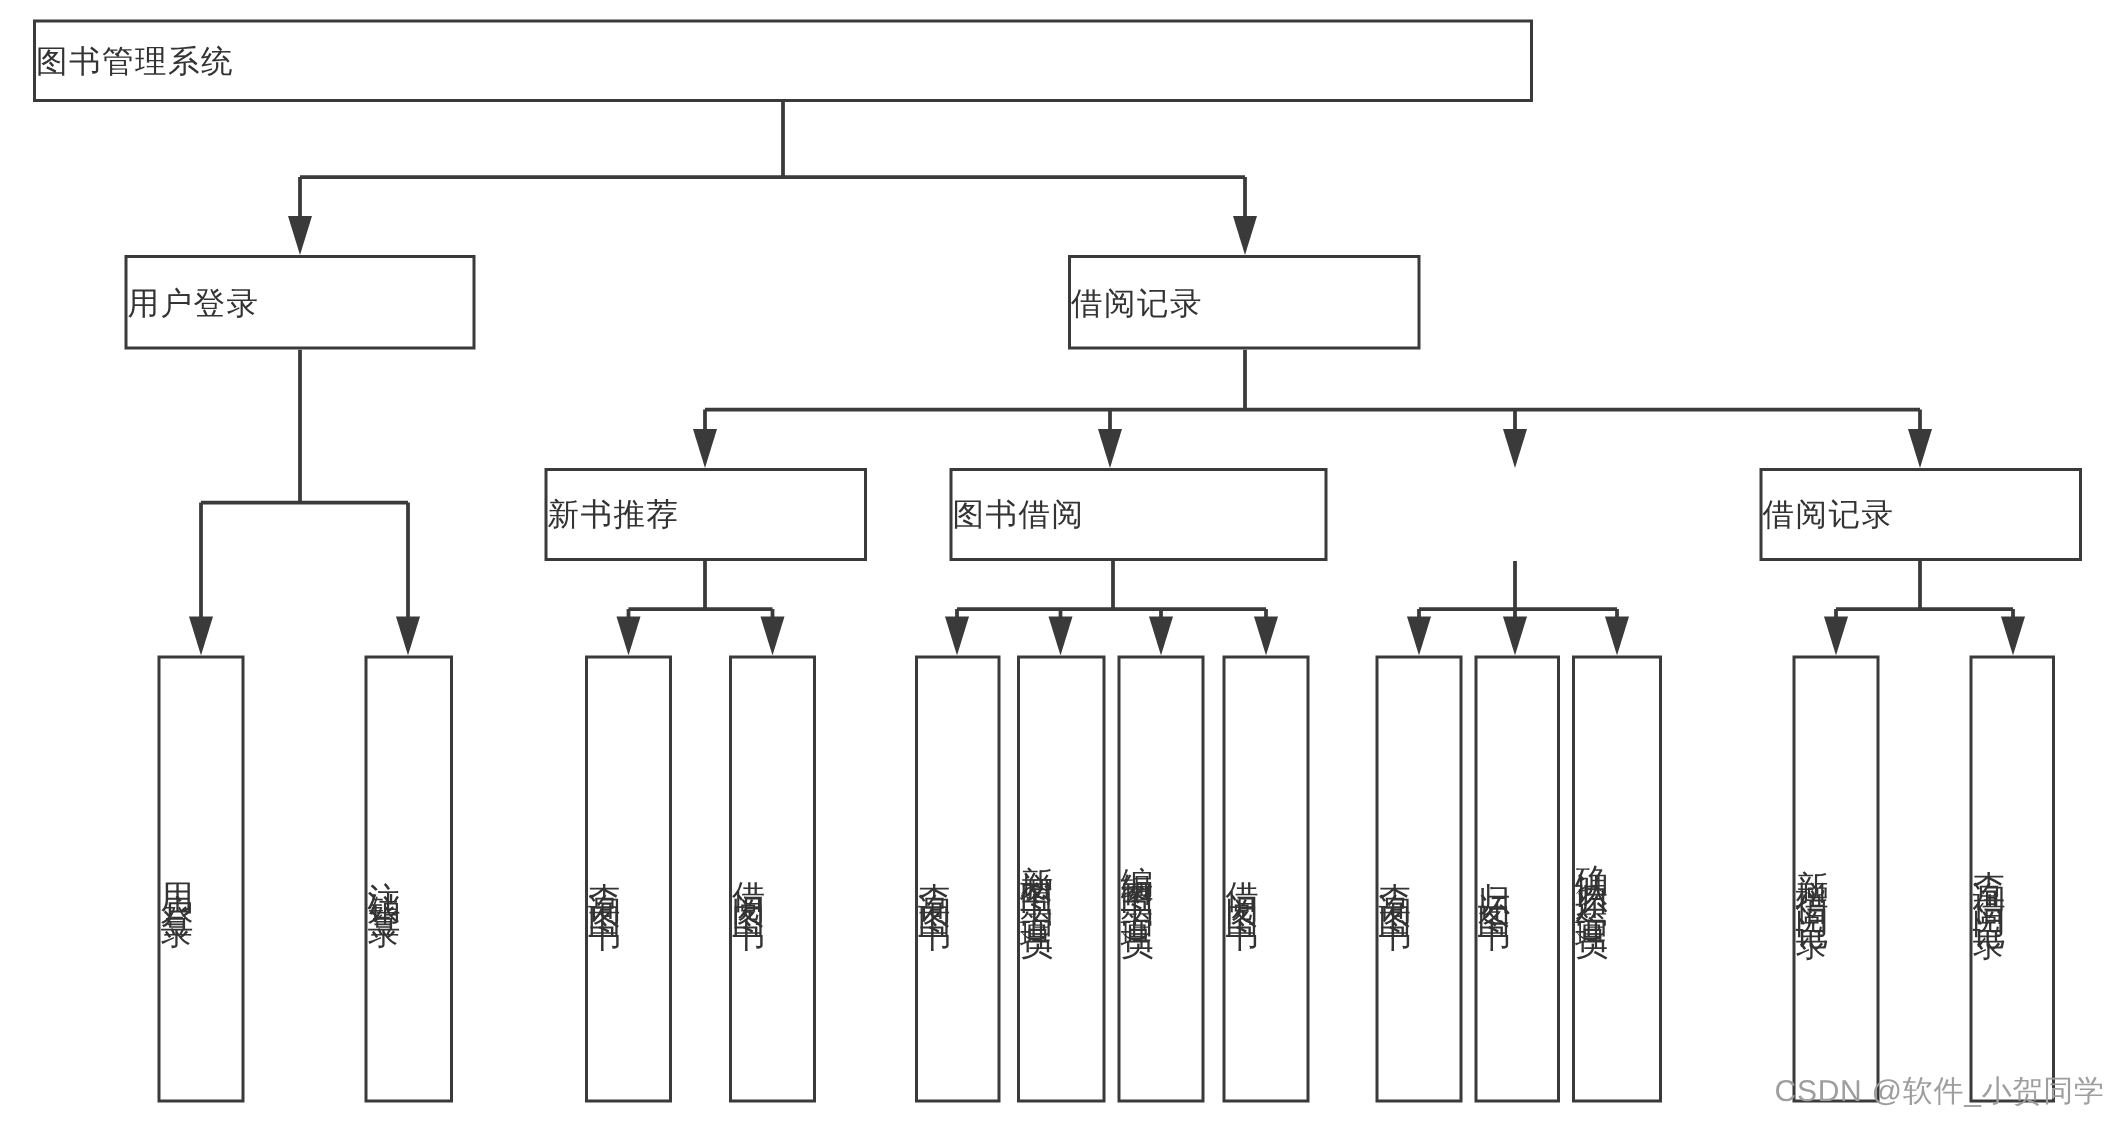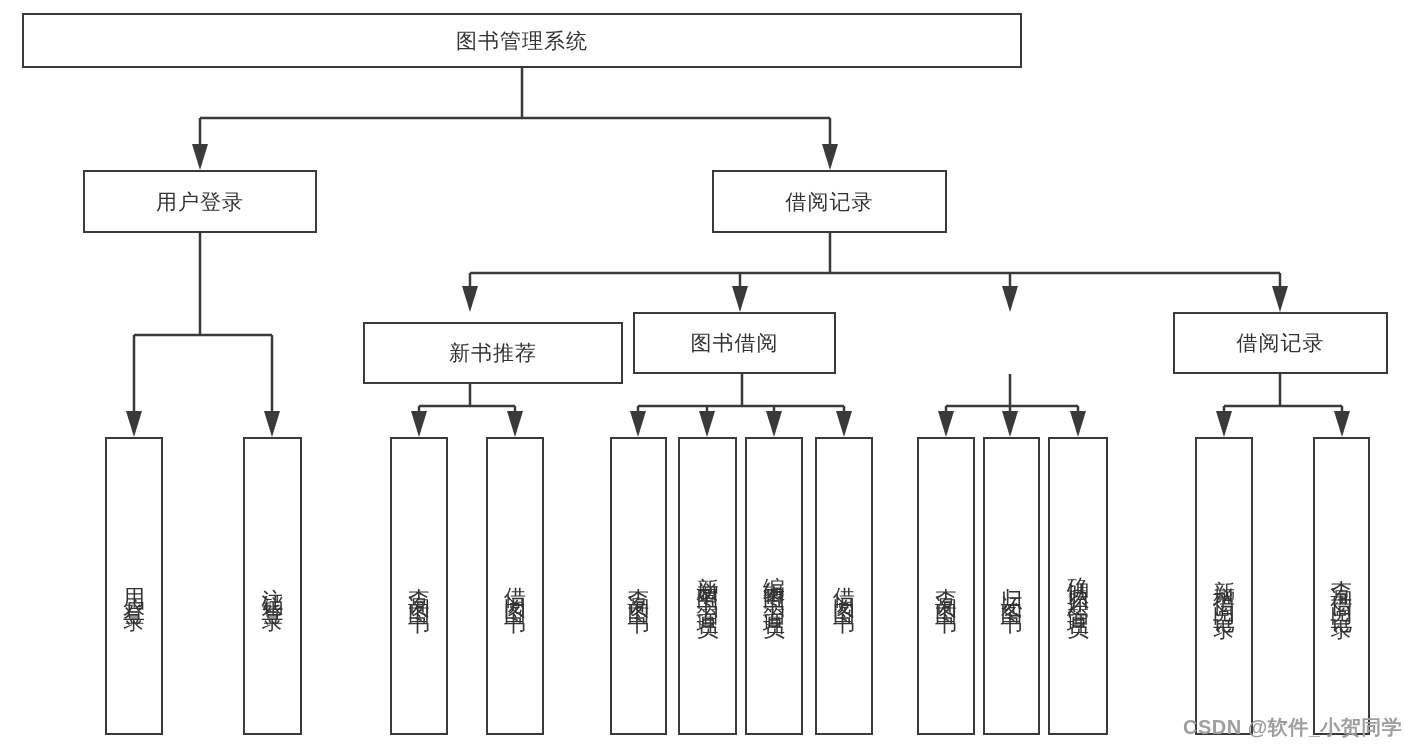--- a/index.html
+++ b/index.html
@@ -3,32 +3,32 @@
 <meta charset="utf-8">
 <style>
   html,body{margin:0;padding:0;background:#ffffff;}
   .stage{
     position:relative;width:1405px;height:747px;background:#ffffff;
     font-family:"Liberation Sans","DejaVu Sans",sans-serif;overflow:hidden;
   }
   .connectors{position:absolute;left:0;top:0;z-index:1;}
   .node{
     position:absolute;box-sizing:border-box;border:2.5px solid #3a3a3a;background:#ffffff;
-    display:flex;align-items:center;justify-content:center;z-index:2;color:#333333;
+    display:flex;align-items:center;justify-content:flex-start;z-index:2;color:#333333;
   }
   .hlabel{font-size:21px;letter-spacing:1px;white-space:nowrap;}
   .leaf{top:437px;height:298px;}
   .vlabel{
     writing-mode:vertical-rl;text-orientation:mixed;
     font-size:22px;letter-spacing:8px;line-height:1;white-space:nowrap;
   }
   .leaf9 .vlabel{letter-spacing:6px;}
   .watermark{
     position:absolute;left:1183px;top:714px;z-index:3;
-    font-size:20px;color:#9e9e9e;white-space:nowrap;letter-spacing:0.5px;font-weight:bold;
+    font-size:20px;color:#9e9e9e;white-space:nowrap;letter-spacing:0.5px;
   }
 </style>
 </head>
 <body>
 
 <div class="stage">
 
   <svg class="connectors" width="1405" height="747" viewBox="0 0 1405 747">
     <g stroke="#3a3a3a" stroke-width="2.5" fill="none">
       <path d="M522 68 V118 M200 118 H830 M200 118 V146 M830 118 V146
@@ -66,24 +66,24 @@
     <span class="hlabel">图书管理系统</span>
   </div>
 
   <div class="node" style="left:83px;top:170px;width:234px;height:63px">
     <span class="hlabel">用户登录</span>
   </div>
   <div class="node" style="left:712px;top:170px;width:235px;height:63px">
     <span class="hlabel">借阅记录</span>
   </div>
 
-  <div class="node" style="left:363px;top:322px;width:260px;height:62px">
+  <div class="node" style="left:363px;top:312px;width:215px;height:62px">
     <span class="hlabel">新书推荐</span>
   </div>
-  <div class="node" style="left:633px;top:312px;width:203px;height:62px">
+  <div class="node" style="left:633px;top:312px;width:252px;height:62px">
     <span class="hlabel">图书借阅</span>
   </div>
   <div class="node" style="left:1173px;top:312px;width:215px;height:62px">
     <span class="hlabel">借阅记录</span>
   </div>
 
   <div class="node leaf" style="left:105px;width:58px">
     <span class="vlabel">用户登录</span>
   </div>
   <div class="node leaf" style="left:243px;width:59px">

